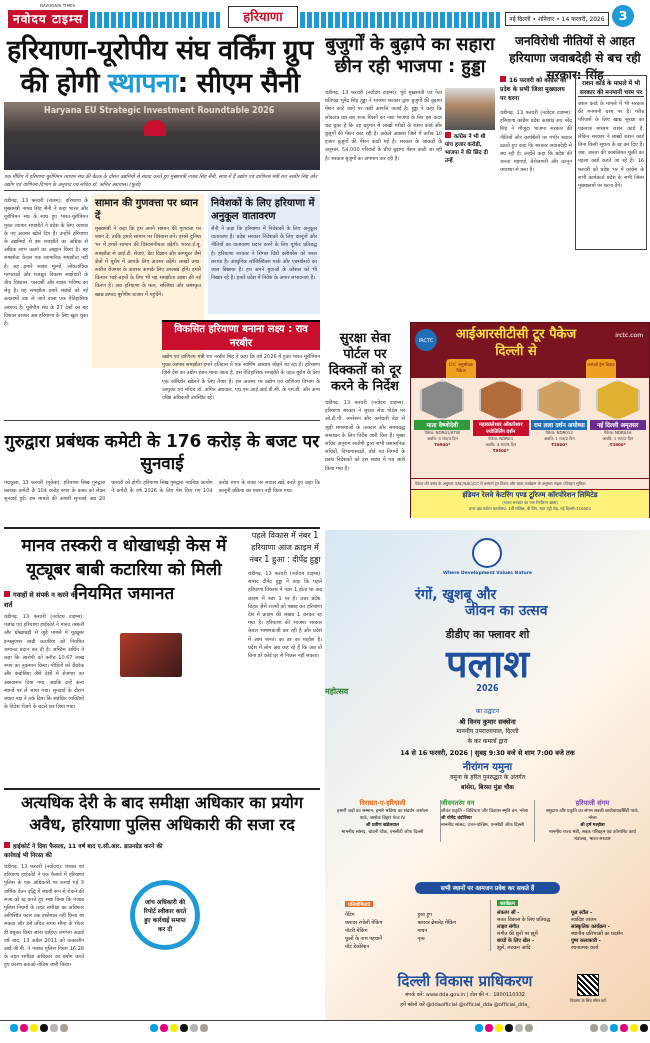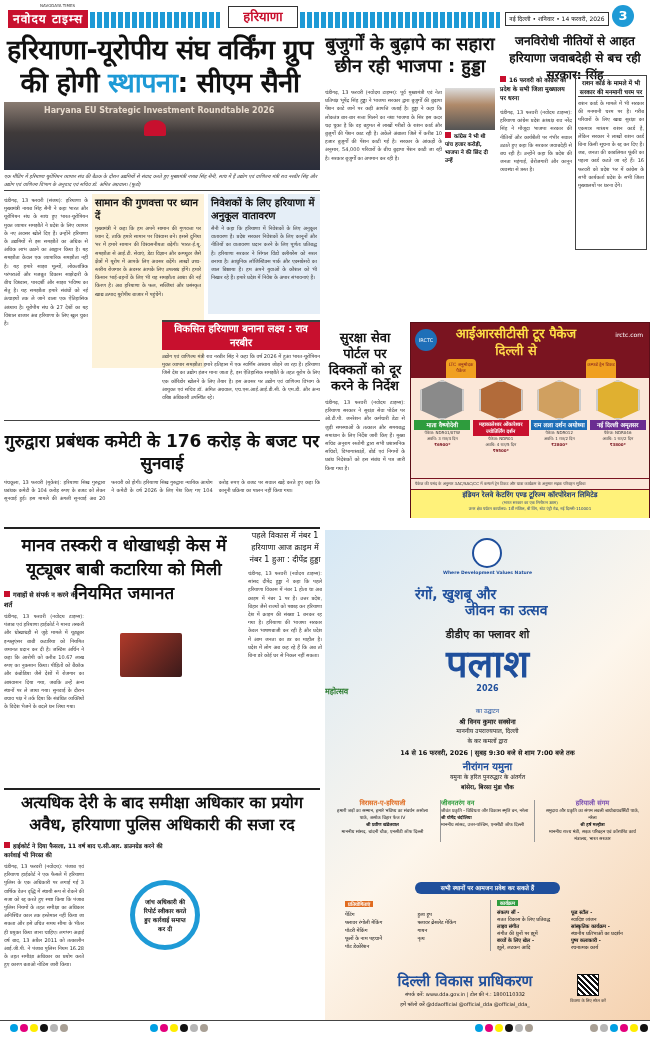--- a/index.html
+++ b/index.html
@@ -59,21 +59,21 @@
 <div class="abs beige" style="left:92px;top:194px;width:112px;height:174px;padding:2px 3px">
   <div class="boxhead" style="font-size:10px;line-height:13px">सामान की गुणवत्ता पर ध्यान दें</div>
   <div class="body-text" style="height:152px;margin-top:2px">मुख्यमंत्री ने कहा कि हम अपने सामान की गुणवत्ता पर ध्यान दें, ताकि हमारे सामान पर विश्वास बने। इससे दुनिया भर में हमारे सामान की विश्वसनीयता बढ़ेगी। भारत-ई.यू. समझौता से आई.टी. सेवाएं, डेटा विज्ञान और कम्प्यूटर जैसे क्षेत्रों में यूरोप में आपके लिए अवसर बढ़ेंगे। लाखों उच्च-स्तरीय रोजगार के अवसर आपके लिए उपलब्ध होंगे। हमारे किसान भाई-बहनों के लिए भी यह समझौता आशा की नई किरण है। अब हरियाणा के फल, सब्जियां और प्रसंस्कृत खाद्य उत्पाद यूरोपीय बाजार में पहुंचेंगे।</div>
 </div>
 
 <div class="abs bluebox" style="left:208px;top:194px;width:112px;height:120px;padding:2px 3px">
   <div class="boxhead" style="font-size:10px;line-height:13px">निवेशकों के लिए हरियाणा में अनुकूल वातावरण</div>
   <div class="body-text" style="height:90px;margin-top:2px">सैनी ने कहा कि हरियाणा में निवेशकों के लिए अनुकूल वातावरण है। प्रदेश सरकार निवेशकों के लिए कानूनों और नीतियों का वातावरण प्रदान करने के लिए पूर्णतः प्रतिबद्ध है। हरियाणा सरकार ने सिंगल विंडो क्लीयरेंस को सरल बनाया है। आधुनिक लॉजिस्टिक्स पार्क और एक्सप्रेसवे का जाल बिछाया है। हम अपने युवाओं के कौशल को भी निखार रहे हैं। हमारे प्रदेश में निवेश के अपार संभावनाएं हैं।</div>
 </div>
 
-<div class="abs" style="left:162px;top:320px;width:158px;height:80px;border-top:2px solid #404040">
+<div class="abs" style="left:162px;top:320px;width:158px;height:80px;border-top:2px solid #000000">
   <div style="background:#c8102e;color:#fff;font-weight:bold;font-size:10px;line-height:14px;text-align:center">विकसित हरियाणा बनाना लक्ष्य : राव नरबीर</div>
   <div class="body-text" style="height:64px;margin-top:2px">उद्योग एवं वाणिज्य मंत्री राव नरबीर सिंह ने कहा कि वर्ष 2026 में हुआ भारत-यूरोपियन मुक्त व्यापार समझौता हमारे इतिहास में एक स्वर्णिम अध्याय जोड़ने जा रहा है। हरियाणा जिसे देश का उद्योग इंजन माना जाता है, इस ऐतिहासिक समझौते के तहत यूरोप के लिए एक कॉरिडोर खोलने के लिए तैयार है। इस अवसर पर उद्योग एवं वाणिज्य विभाग के आयुक्त एवं सचिव डॉ. अमित अग्रवाल, एच.एस.आई.आई.डी.सी. के एम.डी. और अन्य वरिष्ठ अधिकारी उपस्थित रहे।</div>
 </div>
 
 <div class="abs" style="left:325px;top:33px;width:170px">
   <div class="h2" style="font-size:18px;line-height:22px">बुजुर्गों के बुढ़ापे का सहारा छीन रही भाजपा : हुड्डा</div>
 </div>
 <div class="abs body-text" style="left:325px;top:88px;width:117px;height:200px">चंडीगढ़, 13 फरवरी (नवोदय टाइम्स): पूर्व मुख्यमंत्री एवं नेता प्रतिपक्ष भूपेंद्र सिंह हुड्डा ने भाजपा सरकार द्वारा बुजुर्गों की बुढ़ापा पेंशन काटे जाने पर कड़ी आपत्ति जताई है। हुड्डा ने कहा कि लोकतंत्र बार-बार सत्ता मिलने का नशा भाजपा के सिर इस कदर चढ़ चुका है कि वह बहुमत से लाखों गरीबों के राशन कार्ड और बुजुर्गों की पेंशन काट रही है। अकेले अंबाला जिले में करीब 10 हजार बुजुर्गों की पेंशन काटी गई है। सरकार के आंकड़ों के अनुसार, 54,000 परिवारों के बीच बुढ़ापा पेंशन काटी जा रही है। सरकार बुजुर्गों का अपमान कर रही है।</div>
 <div class="abs" style="left:445px;top:88px;width:50px;height:42px;background:linear-gradient(180deg,#ddd 0%,#b08a6a 40%,#555 100%)"></div>
 <div class="abs" style="left:445px;top:132px;width:50px;height:50px;font-size:5.5px;font-weight:bold;line-height:8px"><span class="bullet"></span><span>कांग्रेस ने भी थी पांच हजार करोड़ी, भाजपा ने की छिंद दी उन्हें</span></div>

